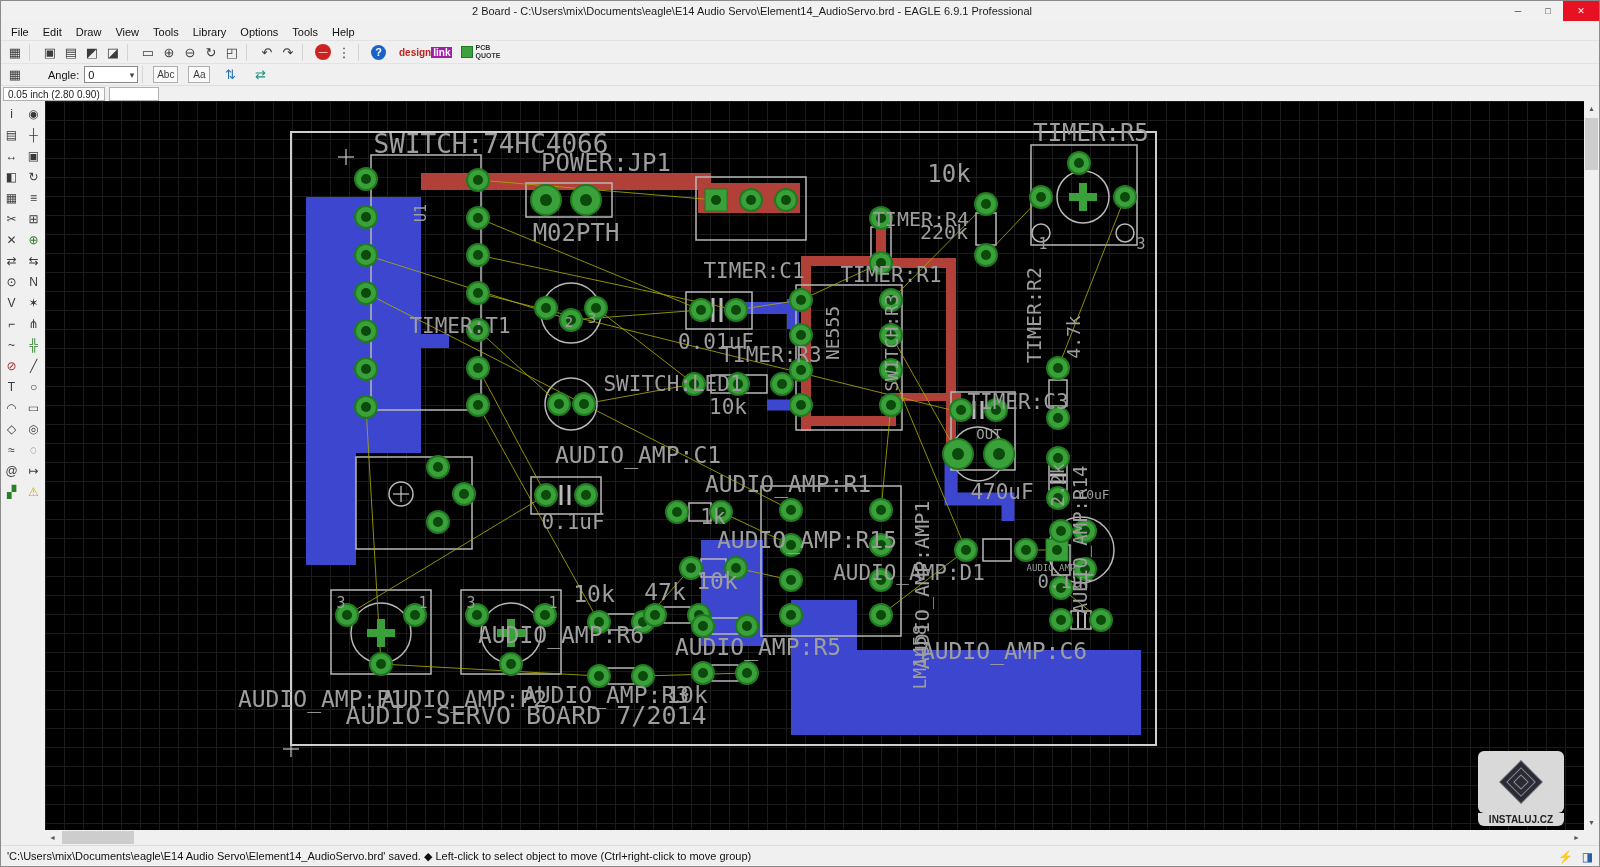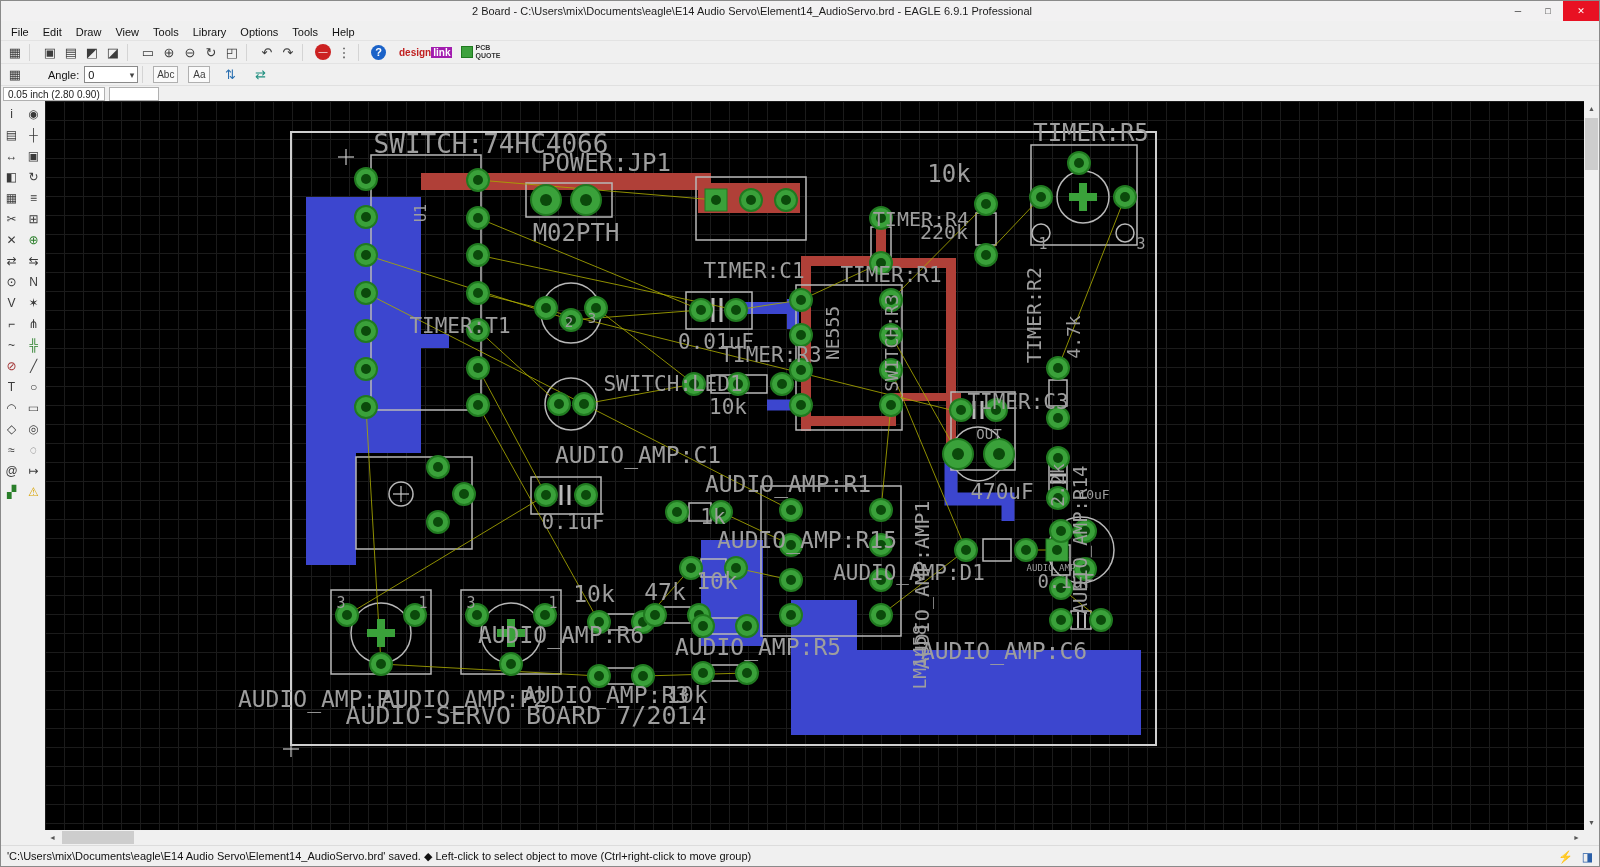--- a/index.html
+++ b/index.html
@@ -517,20 +517,32 @@
           <text x="481" y="623" fill="#9e9e9e" font-size="25" text-anchor="middle">AUDIO-SERVO BOARD 7/2014</text>
           <text x="998" y="148" fill="#9e9e9e" font-size="15" text-anchor="middle">1</text>
           <text x="1096" y="148" fill="#9e9e9e" font-size="15" text-anchor="middle">3</text>
           <text x="524" y="226" fill="#9e9e9e" font-size="14" text-anchor="middle">2</text>
           <text x="547" y="222" fill="#9e9e9e" font-size="14" text-anchor="middle">3</text>
           <text x="296" y="507" fill="#9e9e9e" font-size="15" text-anchor="middle">3</text>
           <text x="378" y="507" fill="#9e9e9e" font-size="15" text-anchor="middle">1</text>
           <text x="426" y="507" fill="#9e9e9e" font-size="15" text-anchor="middle">3</text>
           <text x="508" y="507" fill="#9e9e9e" font-size="15" text-anchor="middle">1</text>
         </svg>
+      <div class="watermark">
+        <div class="wm-box">
+          <svg width="48" height="48" viewBox="0 0 48 48">
+            <g transform="rotate(45 24 24)">
+              <rect x="9" y="9" width="30" height="30" fill="#2b2b36" stroke="#5a5a66"></rect>
+              <rect x="14" y="14" width="20" height="20" fill="none" stroke="#8d8d99"></rect>
+              <rect x="19" y="19" width="10" height="10" fill="none" stroke="#8d8d99"></rect>
+            </g>
+          </svg>
+        </div>
+        <div class="wm-text">INSTALUJ.CZ</div>
+      </div>
     </div>
     <div class="vscroll">
       <span class="scroll-arrow">▲</span>
       <div class="vtrack">
         <div class="vthumb"></div>
       </div>
       <span class="scroll-arrow">▼</span>
     </div>
   </div>
 

